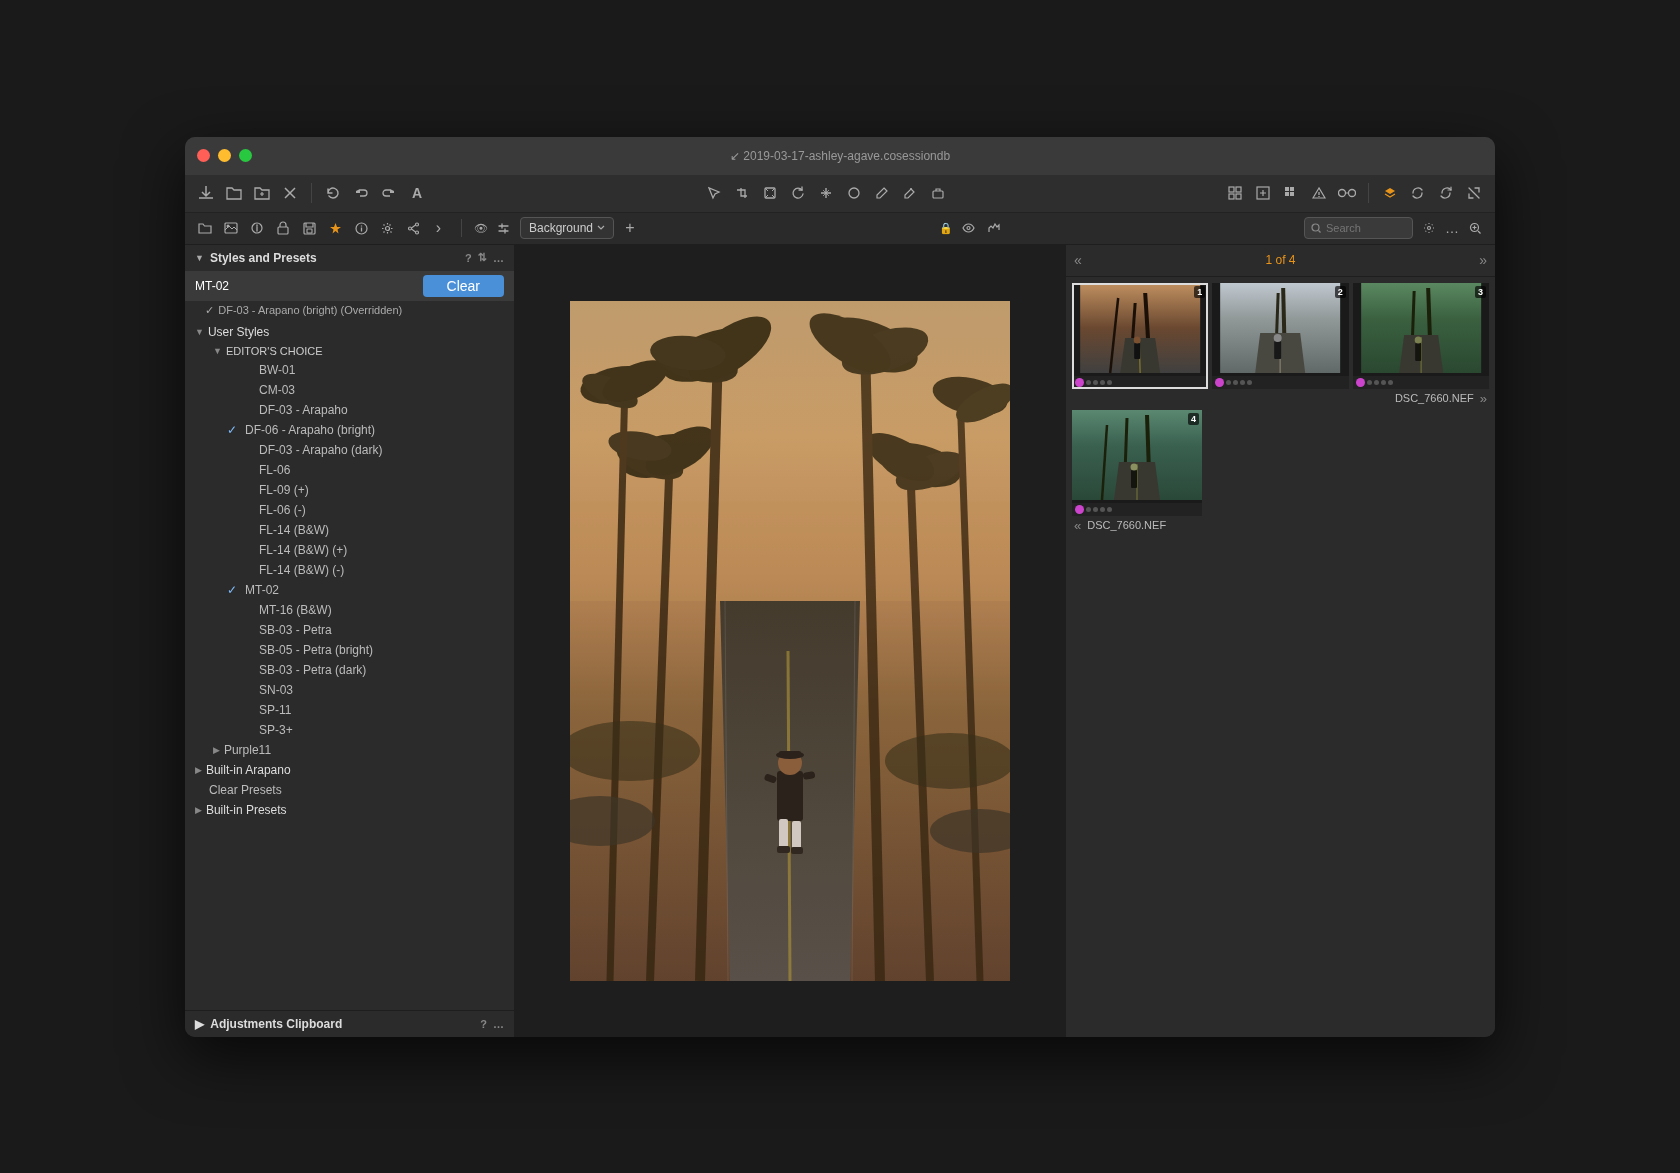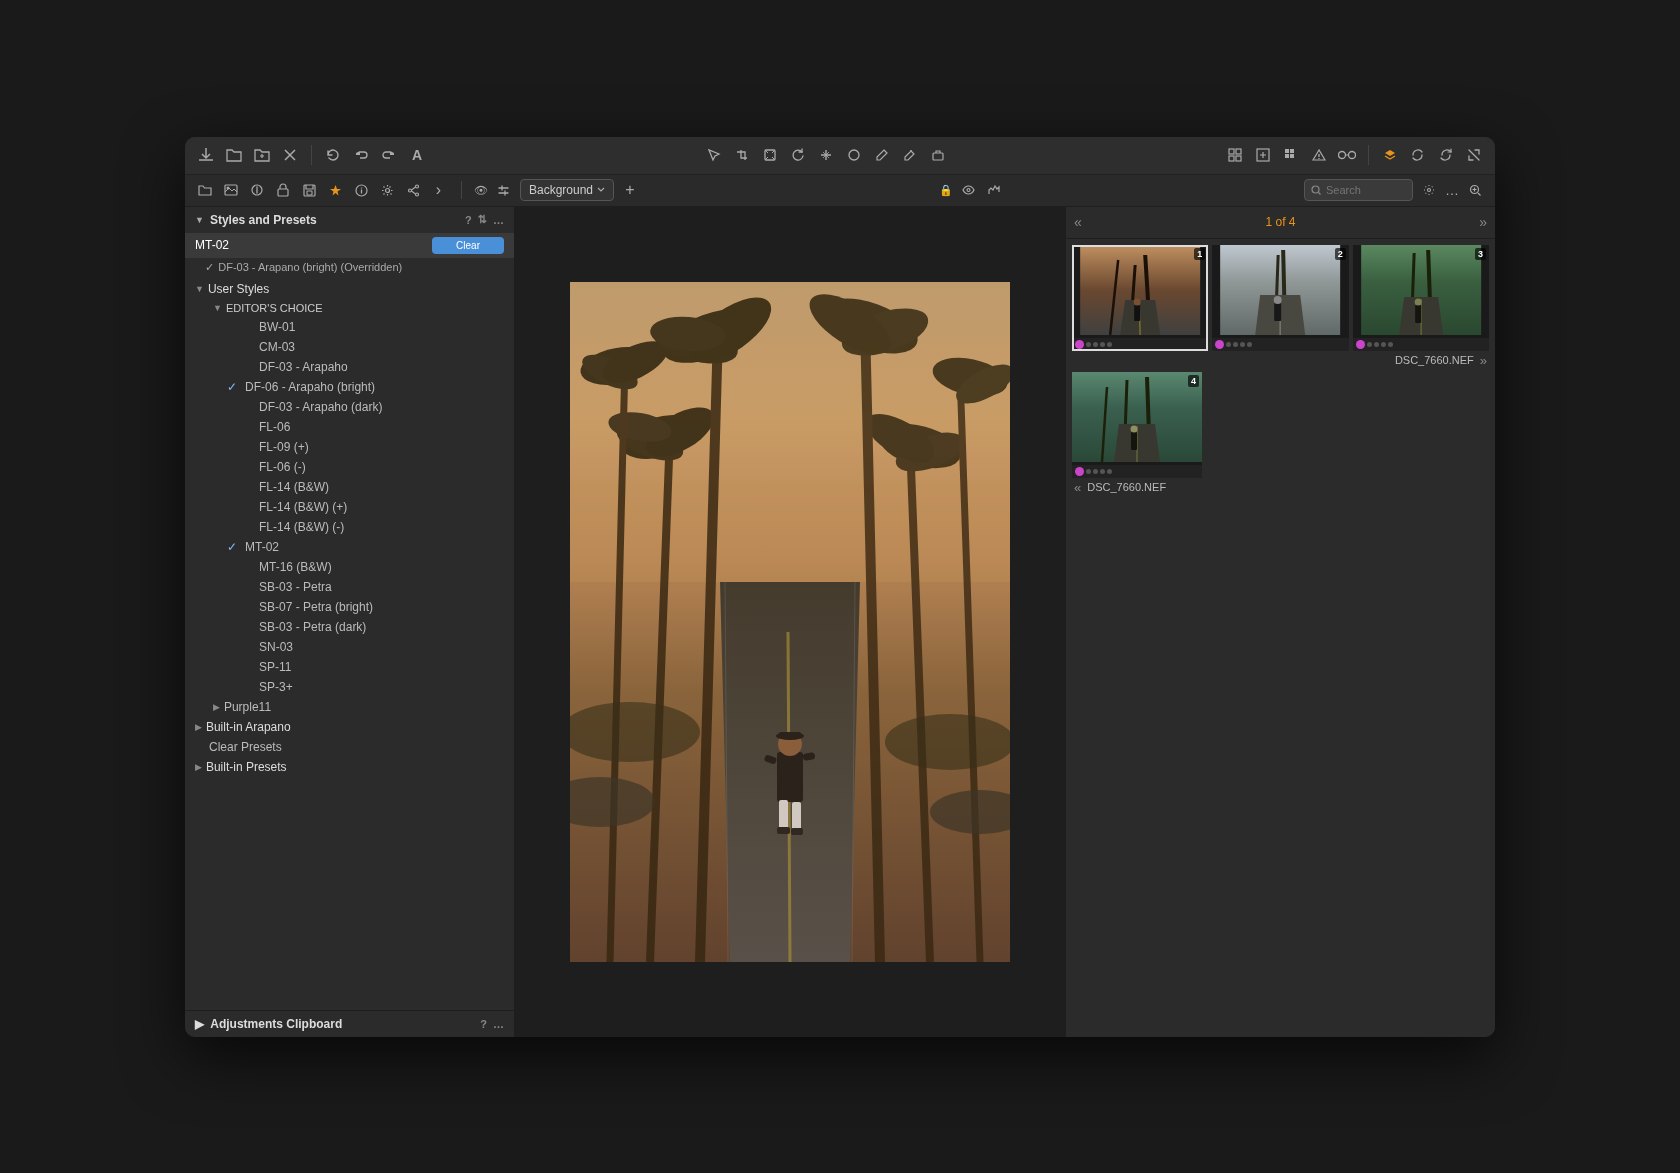--- a/index.html
+++ b/index.html
@@ -197,21 +197,21 @@
       color: #fff;
       font-size: 12px;
       flex: 1;
     }
     .clear-btn {
       background: #4a90d9;
       color: #fff;
       border: none;
       border-radius: 4px;
       padding: 3px 24px;
-      font-size: 10px;
+      font-size: 14px;
       cursor: pointer;
       font-weight: 500;
     }
     .preset-overridden {
       display: flex;
       align-items: center;
       padding: 3px 10px 3px 20px;
       color: #aaa;
       font-size: 11px;
       gap: 4px;
@@ -330,20 +330,28 @@
       height: 680px;
       position: relative;
       overflow: hidden;
     }
   </style>
 </head>
 <body>
 
 <div class="app-window">
 
+  <div class="title-bar">
+    <div class="traffic-lights">
+      <div class="traffic-light tl-red"></div>
+      <div class="traffic-light tl-yellow"></div>
+      <div class="traffic-light tl-green"></div>
+    </div>
+    <div class="title-text">↙ 2019-03-17-ashley-agave.cosessiondb</div>
+  </div>
 
   <div class="main-toolbar">
     <div class="toolbar-icon">
       <svg width="16" height="16" viewBox="0 0 16 16" fill="#aaa">
           <path d="M8 1v9M4 7l4 4 4-4M1 13h14" stroke="#aaa" stroke-width="1.5" fill="none"></path>
         </svg>
     </div>
     <div class="toolbar-icon">
       <svg width="16" height="16" viewBox="0 0 16 16" fill="none">
           <path d="M1 3h5l2 2h7v9H1z" stroke="#aaa" stroke-width="1.3"></path>
@@ -715,21 +723,21 @@
           <span>MT-16 (B&amp;W)</span>
         </div>
         <div class="tree-item">
           <span style="margin-left:42px;"></span>
           <span style="width:14px;"></span>
           <span>SB-03 - Petra</span>
         </div>
         <div class="tree-item">
           <span style="margin-left:42px;"></span>
           <span style="width:14px;"></span>
-          <span>SB-07 - Petra (bright)</span>
+          <span>SB-05 - Petra (bright)</span>
         </div>
         <div class="tree-item">
           <span style="margin-left:42px;"></span>
           <span style="width:14px;"></span>
           <span>SB-03 - Petra (dark)</span>
         </div>
         <div class="tree-item">
           <span style="margin-left:42px;"></span>
           <span style="width:14px;"></span>
           <span>SN-03</span>

